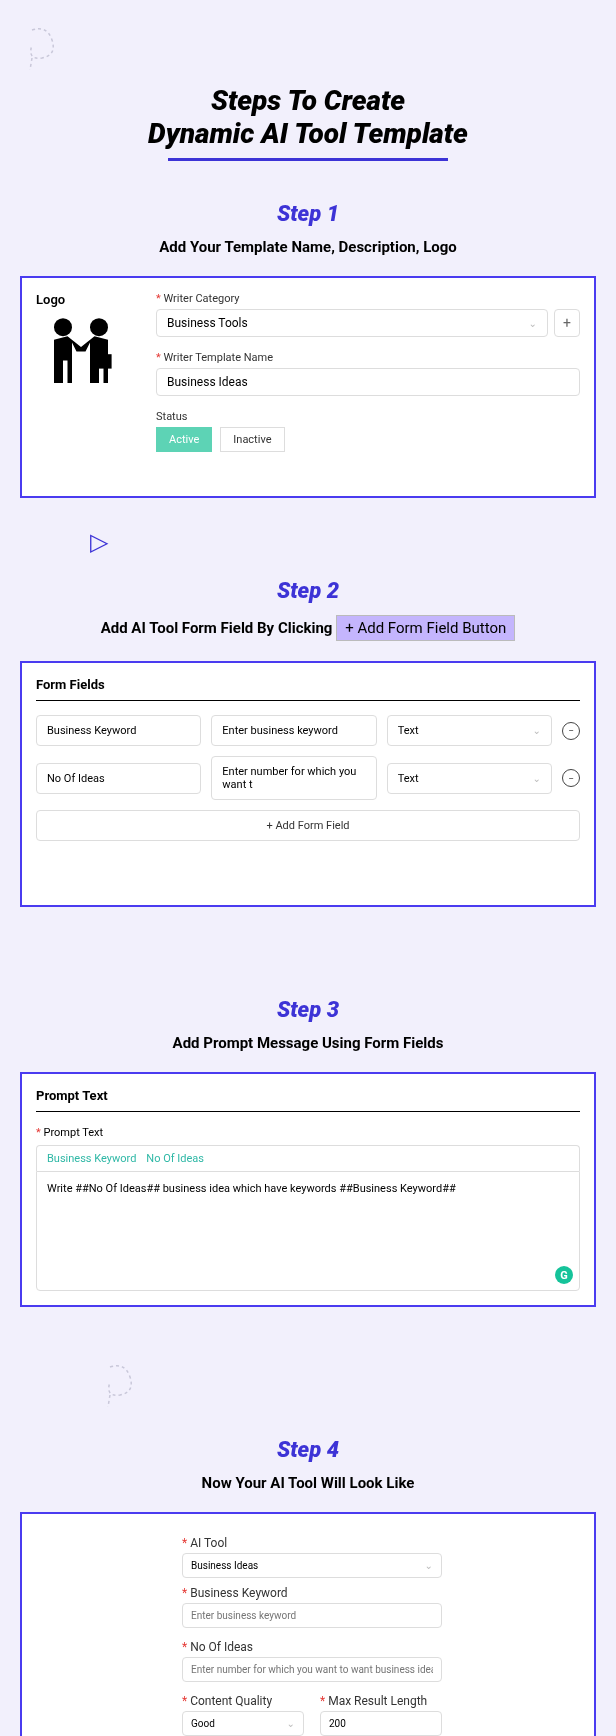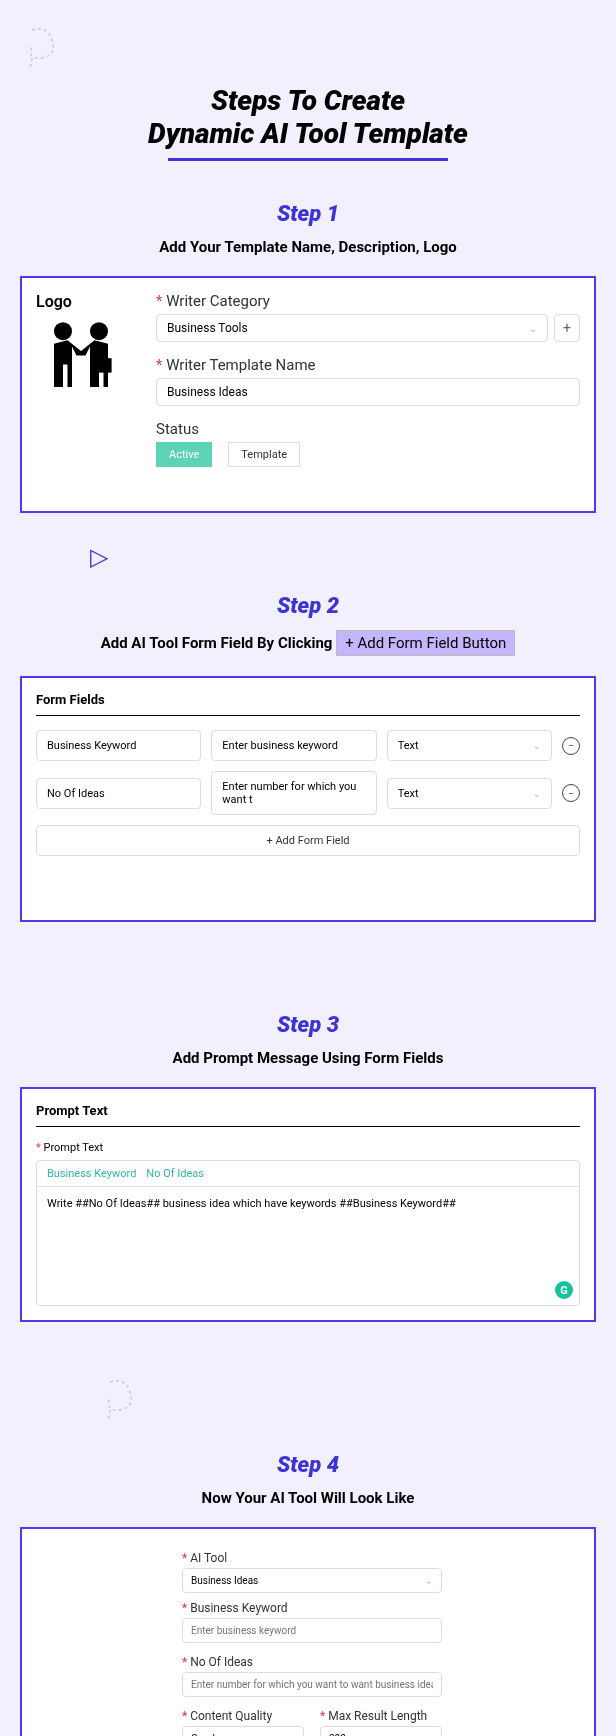--- a/index.html
+++ b/index.html
@@ -5,31 +5,31 @@
 * { margin: 0; padding: 0; box-sizing: border-box; font-family: -apple-system, BlinkMacSystemFont, "Segoe UI", Roboto, sans-serif; }
 body { background: #f2f0fc; width: 616px; margin: 0 auto; padding: 20px 0 40px 0; }
 .main-title { text-align: center; color: #000000; font-weight: 900; font-size: 28px; font-style: italic; padding: 20px 40px 0; }
 .title-underline { width: 280px; height: 3px; background: #3d33d6; margin: 8px auto 40px; }
 .step-label { text-align: center; color: #3d33d6; font-weight: 900; font-size: 22px; font-style: italic; margin-top: 30px; margin-bottom: 12px; }
 .step-desc { text-align: center; color: #000; font-weight: 700; font-size: 15px; margin-bottom: 20px; }
 .step-desc .inline-btn { border: 1px solid #bbb; padding: 3px 8px; font-weight: 400; display: inline-block; background: #c4b5fd; }
 .panel { background: #fff; border: 2px solid #4a3bf0; margin: 0 20px 30px; padding: 14px; }
 .panel1 { display: flex; gap: 20px; }
 .logo-col { width: 100px; }
-.logo-label { font-size: 16px; font-weight: 600; }
+.logo-label { font-size: 13px; font-weight: 600; }
 .handshake { width: 90px; height: 90px; margin-top: 4px; }
 .form-col { flex: 1; }
-.field-label { font-size: 15px; color: #333; margin-bottom: 4px; }
+.field-label { font-size: 11px; color: #333; margin-bottom: 4px; }
 .field-label .req { color: #e53935; }
 .select-row { display: flex; align-items: center; gap: 6px; }
 .select-box { flex: 1; border: 1px solid #ddd; border-radius: 4px; padding: 6px 10px; font-size: 12px; display: flex; justify-content: space-between; align-items: center; background: #fff; }
 .chevron { color: #bbb; font-size: 10px; }
 .plus-btn { width: 26px; height: 28px; border: 1px solid #ddd; border-radius: 4px; display: flex; align-items: center; justify-content: center; color: #666; font-size: 14px; }
 .text-input { width: 100%; border: 1px solid #ddd; border-radius: 4px; padding: 6px 10px; font-size: 12px; margin-bottom: 14px; }
-.status-row { display: flex; gap: 16px; margin-top: 4px; }
+.status-row { display: flex; gap: 8px; margin-top: 4px; }
 .status-btn { padding: 5px 12px; font-size: 11px; border: 1px solid #ddd; }
 .status-active { background: #5dd3b5; color: #fff; border-color: #5dd3b5; }
 .status-inactive { background: #fff; color: #333; }
 .section-header { font-size: 13px; font-weight: 700; padding-bottom: 8px; border-bottom: 1px solid #000; margin-bottom: 14px; }
 .form-row { display: flex; gap: 10px; align-items: center; margin-bottom: 10px; }
 .form-row .cell { flex: 1; border: 1px solid #ddd; border-radius: 4px; padding: 8px 10px; font-size: 11px; }
 .form-row .cell.sel { display: flex; justify-content: space-between; align-items: center; }
 .remove-icon { width: 18px; height: 18px; border: 1.5px solid #444; border-radius: 50%; display: flex; align-items: center; justify-content: center; font-size: 10px; color: #444; flex-shrink: 0; }
 .add-field-btn { width: 100%; border: 1px solid #ddd; border-radius: 4px; padding: 8px; text-align: center; font-size: 11px; color: #333; margin-top: 4px; }
 .prompt-label { font-size: 11px; margin-bottom: 6px; }
@@ -86,21 +86,21 @@
         <span class="chevron">⌄</span>
       </div>
       <div class="plus-btn">+</div>
     </div>
     <div style="height:14px"></div>
     <div class="field-label"><span class="req">* </span><span>Writer Template Name</span></div>
     <input class="text-input" value="Business Ideas" style="">
     <div class="field-label">Status</div>
     <div class="status-row">
       <div class="status-btn status-active">Active</div>
-      <div class="status-btn status-inactive">Template</div>
+      <div class="status-btn status-inactive">Inactive</div>
     </div>
     <div style="height:30px"></div>
   </div>
 </div>
 
 <div class="deco-arrow">▷</div>
 
 
 <div class="step-label">Step 2</div>
 <div class="step-desc">

